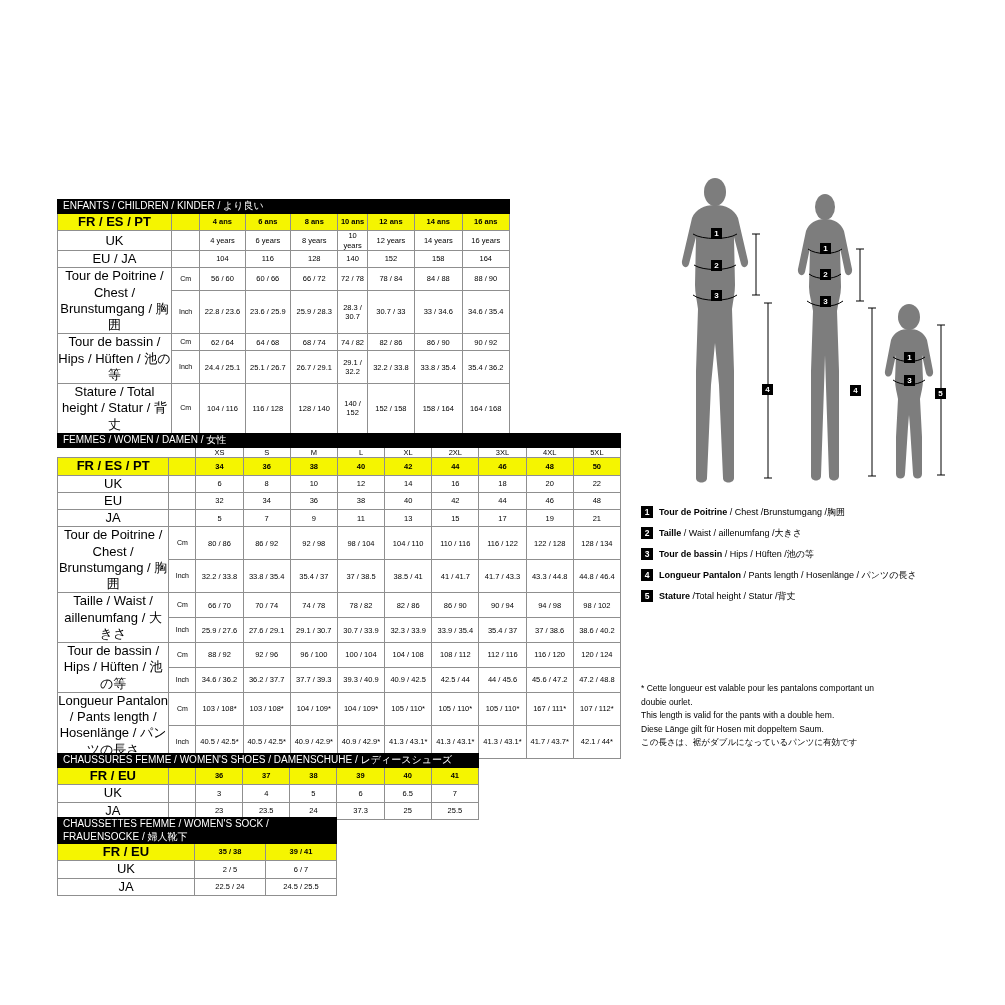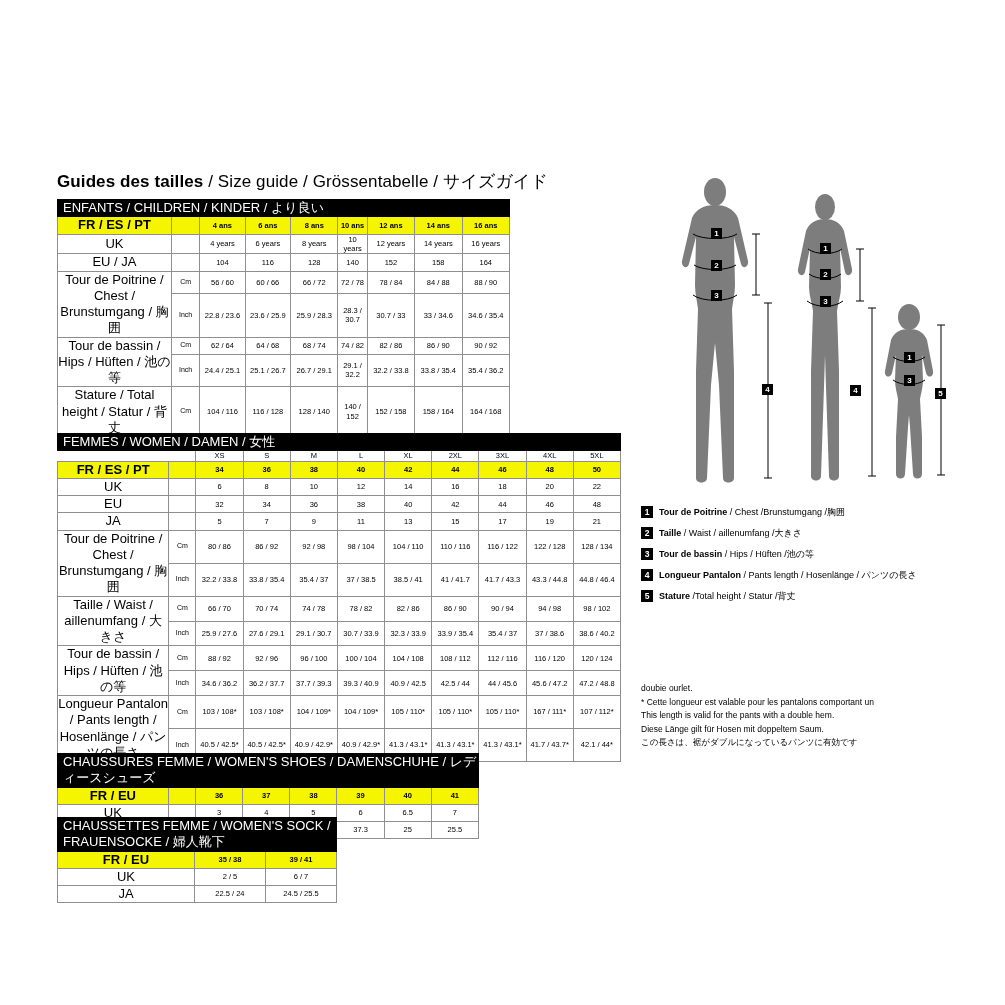--- a/index.html
+++ b/index.html
@@ -27,21 +27,21 @@
   .tbl td,.tbl th{
     border:.5px solid #8f8f8f;
     padding:0;
     text-align:center;
     vertical-align:middle;
     font-weight:normal;
     line-height:1.25;
   }
   .hdrbar td{
     background:#000;color:#fff;border:.5px solid #000;
-    text-align:left;padding-left:5px;font-size:13px;height:13px;
+    text-align:left;padding-left:5px;font-size:10px;height:13px;
   }
   .rowlabel{
     text-align:left;padding-left:5px;
     font-size:13px;
   }
   .yellow td{background:#f5f500;font-weight:bold;}
   .yellow td.rowlabel{font-weight:bold;}
   .unitcell{font-size:7px;}
 
   
@@ -66,23 +66,20 @@
   .footnote{
     position:absolute;left:641px;top:682px;width:340px;
     font-size:8.5px;line-height:13.5px;
   }
 </style>
 </head>
 <body>
 
 <div class="page">
 
-  <div class="title">
-    <b>Guides des tailles</b><span class="light"> / Size guide / Grössentabelle / サイズガイド</span>
-  </div>
 
   <table class="tbl" style="left:57px;top:199px;width:453px;">
     <tbody>
         <tr class="hdrbar">
       <td colspan="10">ENFANTS / CHILDREN / KINDER / より良い</td>
     </tr>
     <tr class="yellow">
       <td class="rowlabel" style="width:112px;">FR / ES / PT</td>
       <td style="width:27px;"></td>
       <td style="width:44px;">4 ans</td>
@@ -505,20 +502,20 @@
       <span class="legend-num">4</span>
       <span class="legend-txt"><b>Longueur Pantalon</b><span> / Pants length / Hosenlänge / パンツの長さ</span></span>
     </div>
     <div class="legend-row">
       <span class="legend-num">5</span>
       <span class="legend-txt"><b>Stature</b><span> /Total height / Statur /背丈</span></span>
     </div>
   </div>
 
   <div class="footnote">
+    <div>* Cette longueur est valable pour les pantalons comportant un</div>
     <div>doubie ourlet.</div>
-    <div>* Cette longueur est valable pour les pantalons comportant un</div>
     <div>This length is valid for the pants with a double hem.</div>
     <div>Diese Länge gilt für Hosen mit doppeltem Saum.</div>
     <div>この長さは、裾がダブルになっているパンツに有効です</div>
   </div>
 
 </div>
 
 </body></html>

